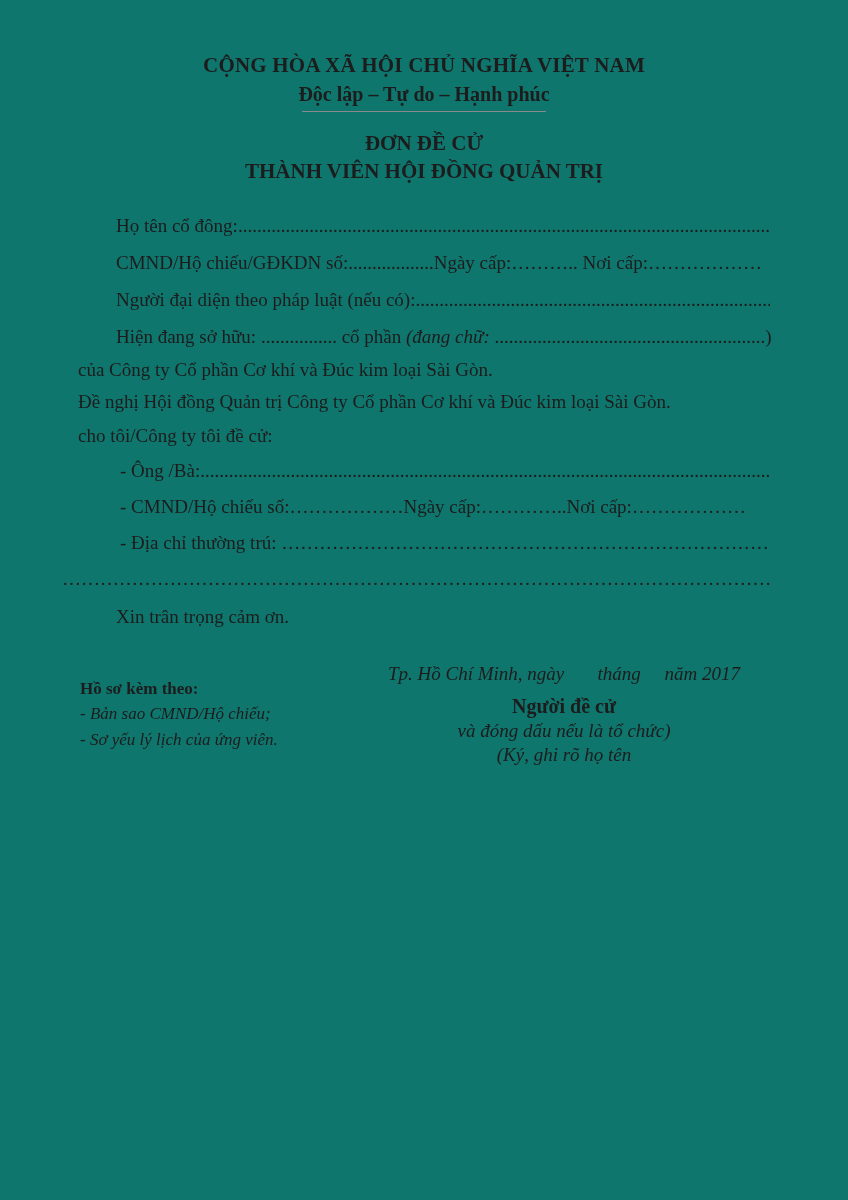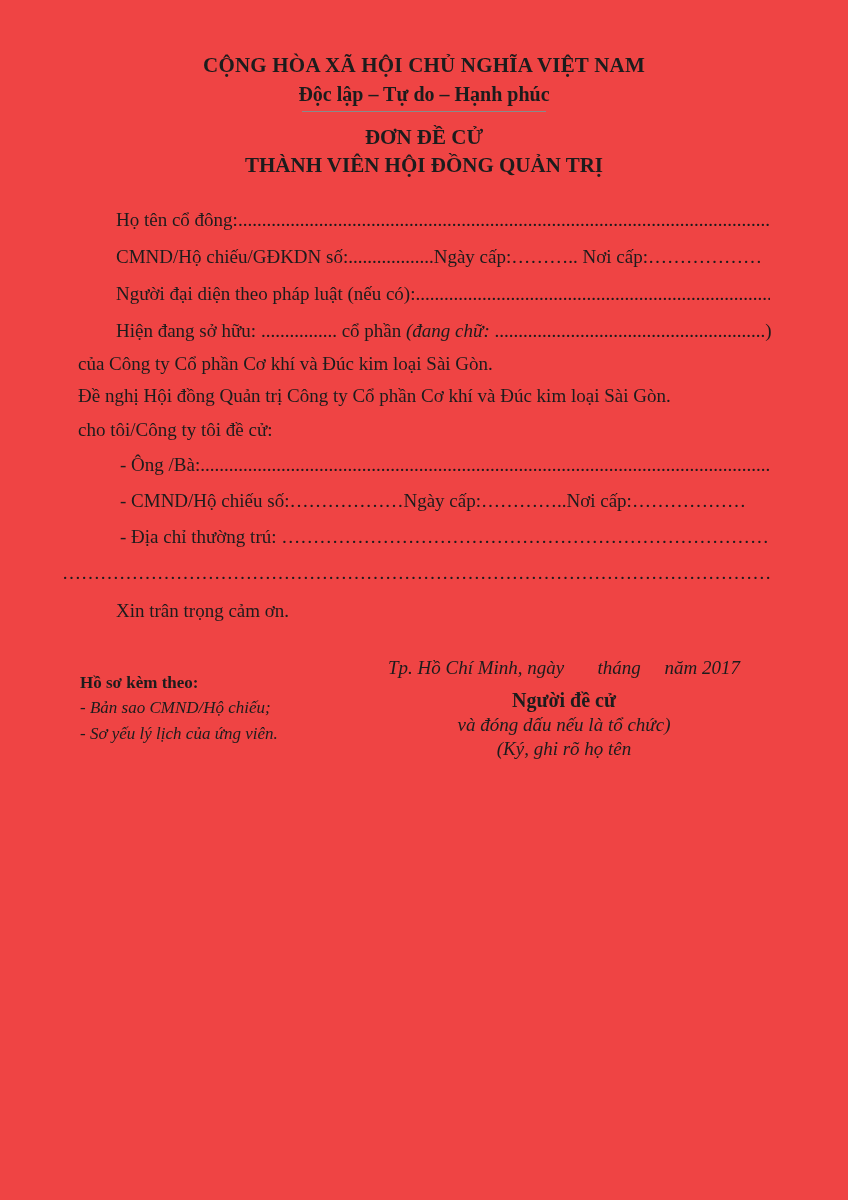--- a/index.html
+++ b/index.html
@@ -1,32 +1,32 @@
 <!DOCTYPE html>
 <html><head>
 <meta charset="utf-8">
 <style>
   html, body { margin: 0; padding: 0; background: #ffffff; }
   .page {
     position: relative;
     width: 848px;
     height: 1200px;
-    background: #ef4444;
+    background: #0f766e;
     font-family: "Liberation Serif", "DejaVu Serif", serif;
     color: #1c1c1c;
     overflow: hidden;
   }
   .content { padding: 50px 78px 0 78px; }
 
   .center { text-align: center; }
   .h-national { font-size: 21px; font-weight: bold; line-height: 30px; letter-spacing: 0.2px; }
   .h-motto    { font-size: 20px; font-weight: bold; line-height: 28px; }
   .rule { width: 244px; height: 1px; background: #8a8a8a; margin: 3px auto 0 auto; }
 
-  .doc-title { margin-top: 11px; text-align: center; font-weight: bold; font-size: 21px; line-height: 28px; }
+  .doc-title { margin-top: 17px; text-align: center; font-weight: bold; font-size: 21px; line-height: 28px; }
 
   .salutation { margin-top: 13px; margin-left: 199px; width: 490px; font-size: 19px; line-height: 28px; }
   .salutation .l1 { text-align: justify; text-align-last: justify; }
   .salutation .l2 { padding-left: 84px; }
 
   .fields { margin-top: 22px; }
   .frow {
     font-size: 19px; line-height: 37px;
     white-space: nowrap; overflow: hidden;
     text-indent: 38px;

